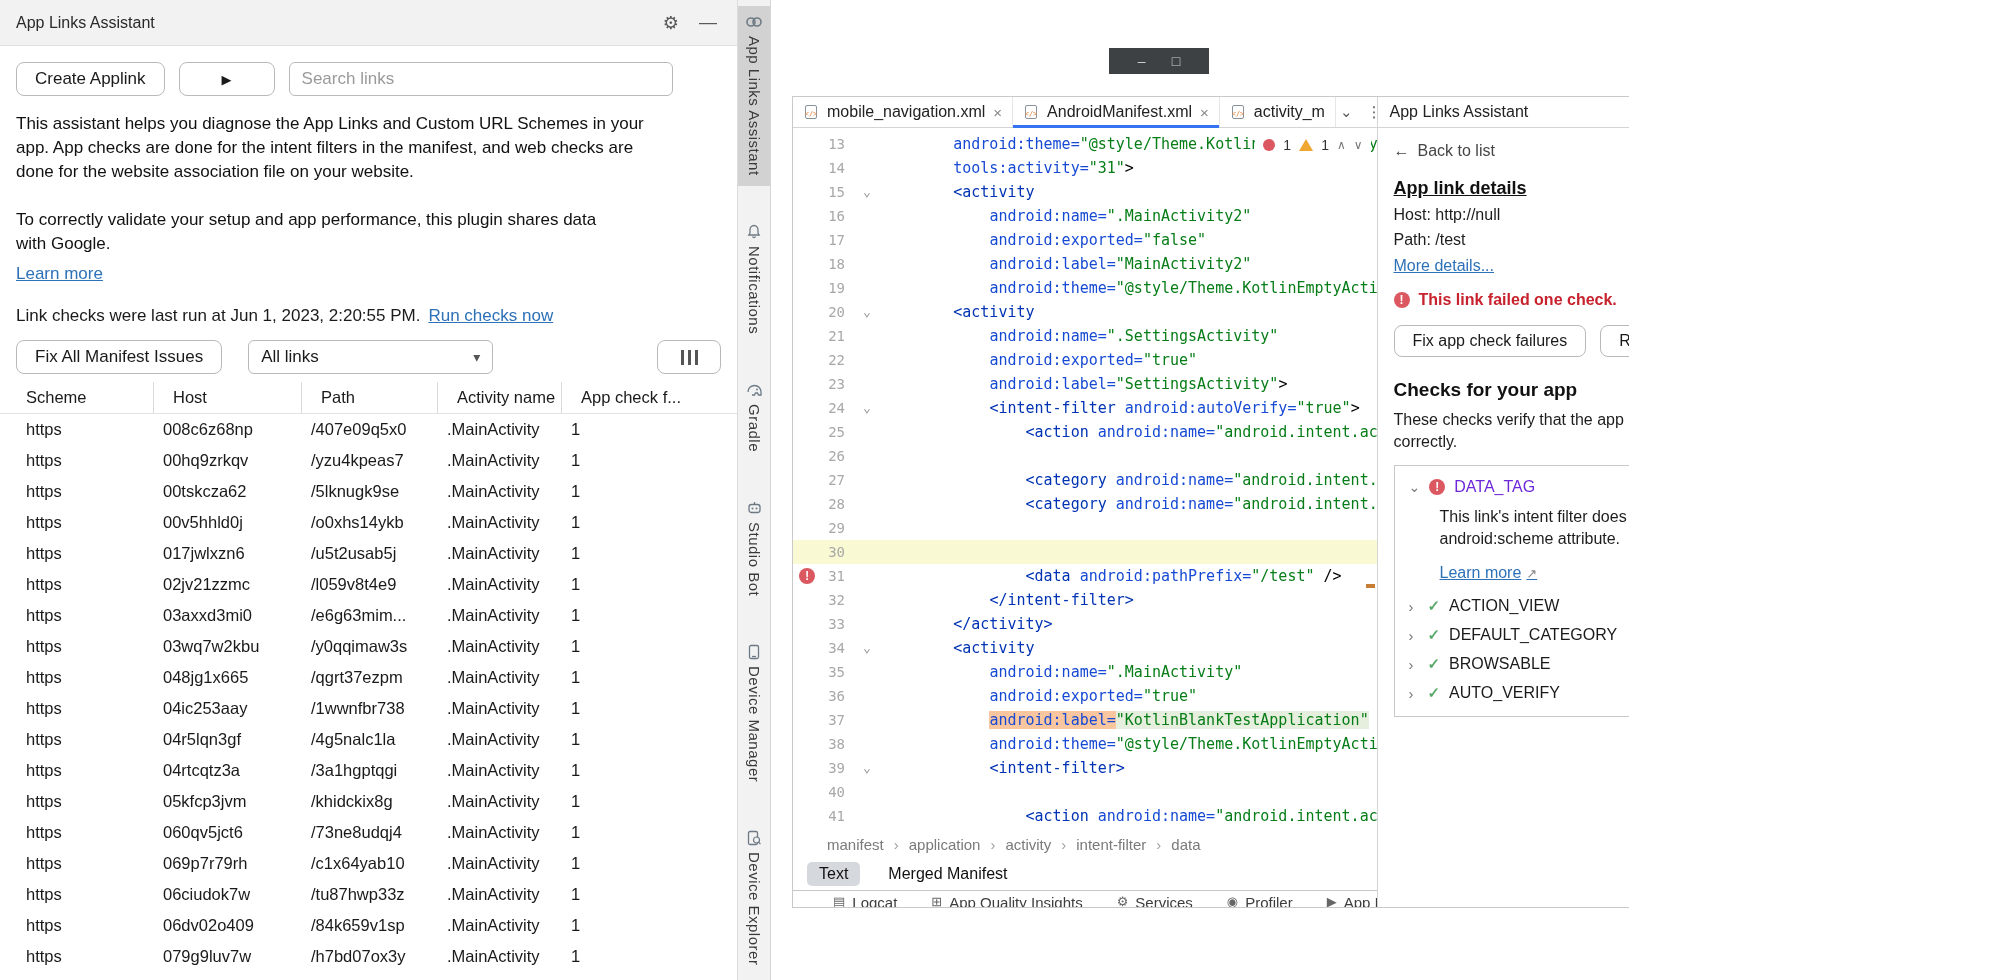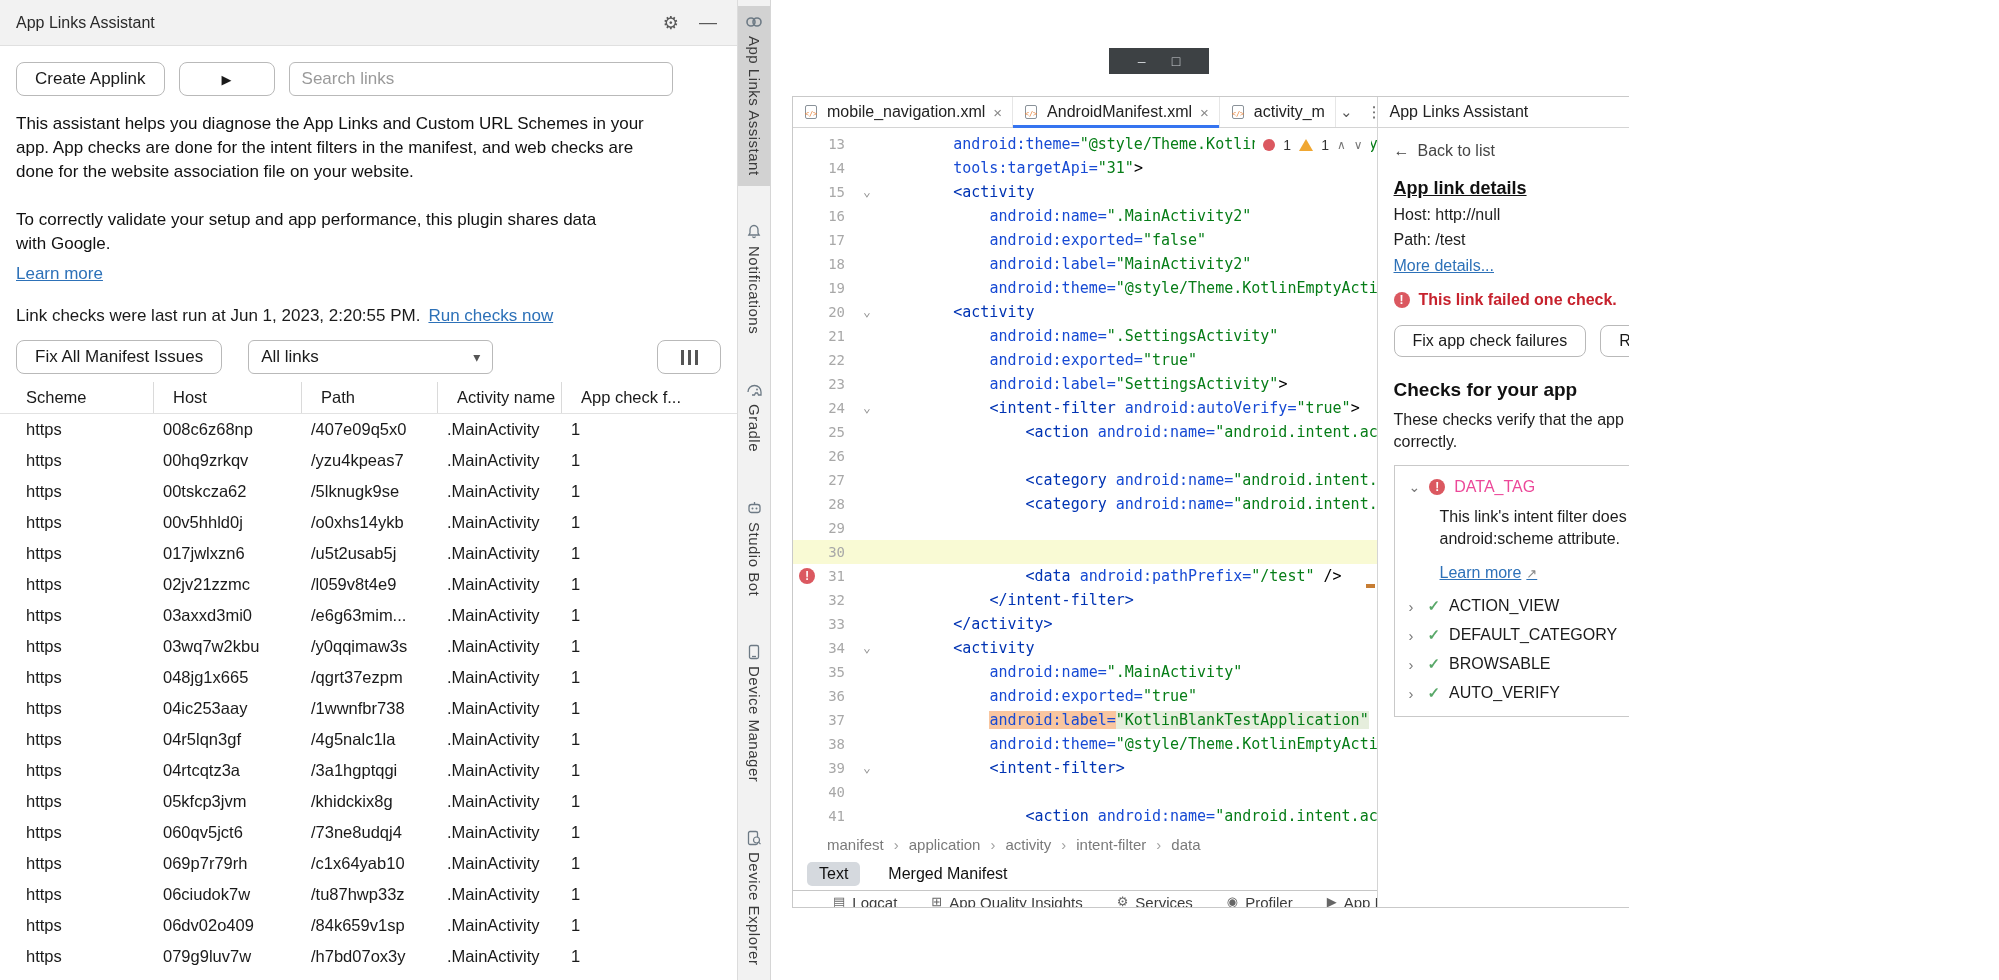--- a/index.html
+++ b/index.html
@@ -102,21 +102,21 @@
   .rp-more { display:inline-block; margin-top:8px; font-size:16px; }
   .failed-row { margin-top:16px; display:flex; gap:9px; align-items:center; }
   .failed-text { color:var(--error); font-weight:bold; font-size:16px; }
   .rp-buttons { margin-top:16px; display:flex; gap:14px; }
   .rp-buttons .btn { font-size:16px; height:32px; border-radius:8px; }
   .rp-h2 { font-size:19px; font-weight:bold; margin-top:22px; color:#111; }
   .rp-desc { font-size:16px; margin-top:8px; width:565px; line-height:22px; color:#1d1d1d; }
   .checks-box { margin-top:12px; border:1px solid #c9c9c9; padding:12px 14px 14px; width:565px; background:#fff; }
   .chk-head { display:flex; align-items:center; gap:9px; cursor:pointer; }
   .chk-chev { color:#777; font-size:14px; }
-  .chk-name { font-size:16px; color:#ec4899; }
+  .chk-name { font-size:16px; color:#6d28d9; }
   .chk-desc { margin:10px 0 0 31px; font-size:16px; line-height:22px; width:540px; color:#1d1d1d; }
   .chk-learn { display:inline-flex; gap:5px; margin:14px 0 4px 31px; font-size:16px; align-items:center; }
   .chk-learn .ext { color:#888; text-decoration:none; font-size:13px; }
   .chk-row { display:flex; align-items:center; gap:9px; margin-top:11px; font-size:16px; cursor:pointer; }
   .chk-arrow { color:#777; font-size:15px; width:10px; }
   .chk-check { color:var(--success); font-weight:bold; font-size:15px; }
 </style>
 </head>
 <body>
 
@@ -409,21 +409,21 @@
       <div class="editor">
         <div>
             <div class="cline">
               <span class="ln">13</span>
               <span class="mark"></span>
               <span class="code"><span class="cp">        </span><span class="ca">android:theme=</span><span class="cv">"@style/Theme.KotlinEmptyActivityTestApplication"</span></span>
             </div>
             <div class="cline">
               <span class="ln">14</span>
               <span class="mark"></span>
-              <span class="code"><span class="cp">        </span><span class="ca">tools:targetApi=</span><span class="cv">"31"</span><span class="cp">&gt;</span></span>
+              <span class="code"><span class="cp">        </span><span class="ca">tools:activity=</span><span class="cv">"31"</span><span class="cp">&gt;</span></span>
             </div>
             <div class="cline">
               <span class="ln">15</span>
               <span class="mark">⌄</span>
               <span class="code"><span class="cp">        </span><span class="ct">&lt;activity</span></span>
             </div>
             <div class="cline">
               <span class="ln">16</span>
               <span class="mark"></span>
               <span class="code"><span class="cp">            </span><span class="ca">android:name=</span><span class="cv">".MainActivity2"</span></span>

